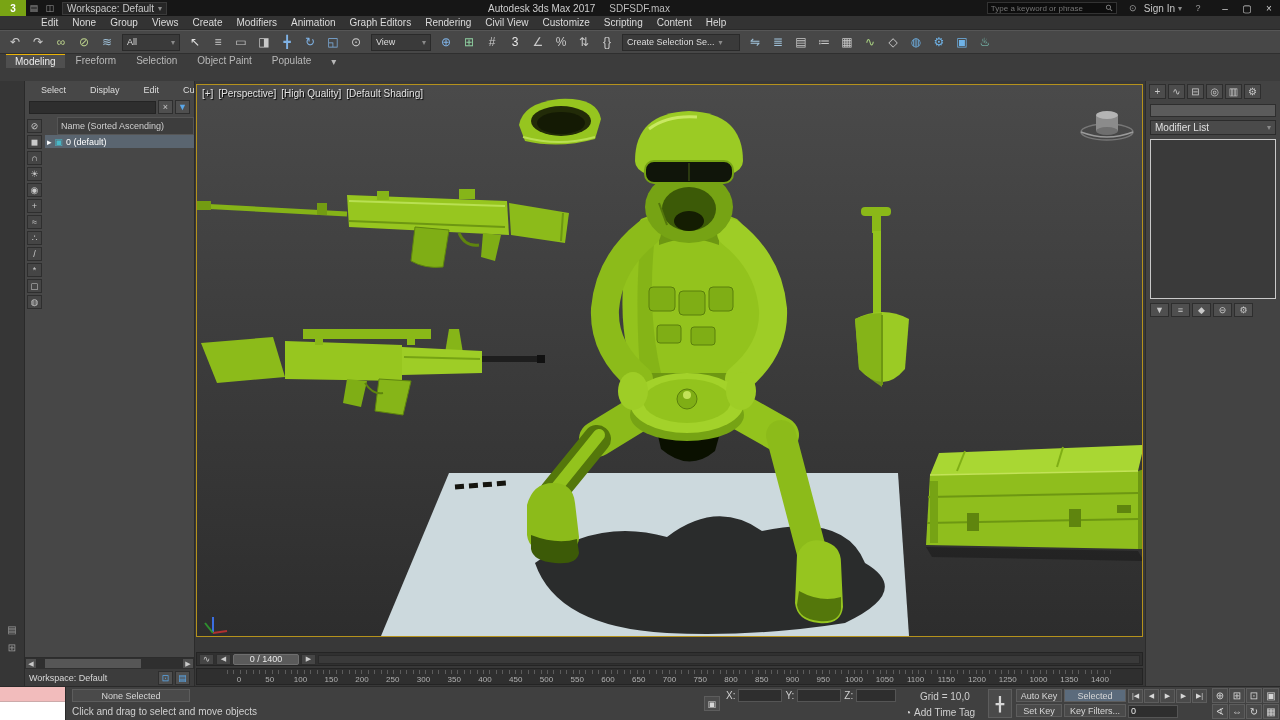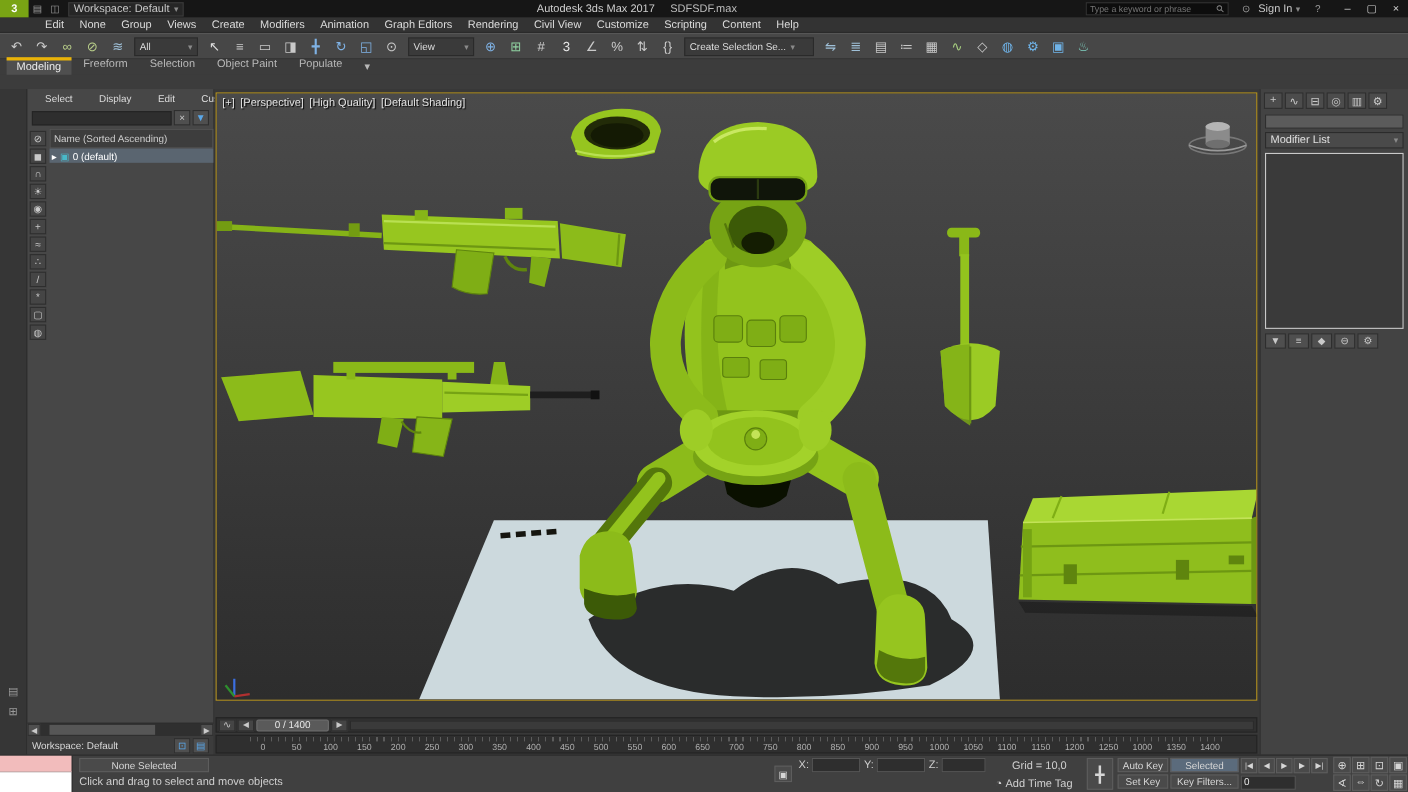--- a/index.html
+++ b/index.html
@@ -26,39 +26,39 @@
 
   
   #toolbar { position:absolute; left:0; top:30px; width:1280px; height:24px; background:#474747; border-top:1px solid #565656; border-bottom:1px solid #2f2f2f; display:flex; align-items:center; padding-left:4px; gap:1px; }
   .tb-group { display:flex; gap:1px; }
   .icon-btn { width:22px; height:20px; display:flex; align-items:center; justify-content:center; font-size:12px; color:#c9c9c9; }
   .mini-drop { height:17px; background:#3a3a3a; border:1px solid #2a2a2a; display:flex; align-items:center; gap:4px; padding:0 4px; margin:0 3px; font-size:9px; color:#ddd; }
 
   
   #ribbon { position:absolute; left:0; top:54px; width:1280px; height:14px; background:#3c3c3c; display:flex; align-items:flex-end; padding-left:6px; gap:2px; }
   .rtab { padding:1px 9px; font-size:10px; color:#b8b8b8; }
-  .rtab.active { background:#4f4f4f; color:#ececec; border-top:3px solid #eab308; }
+  .rtab.active { background:#4f4f4f; color:#ececec; border-top:1px solid #eab308; }
   #polystrip { position:absolute; left:0; top:68px; width:1280px; height:13px; background:#2e2e2e; border-bottom:1px solid #242424; color:#c2c2c2; font-size:9px; display:flex; align-items:center; padding-left:6px; }
 
   
   #leftrail { position:absolute; left:0; top:81px; width:25px; height:605px; background:#363636; border-right:1px solid #2a2a2a; }
   #leftrail .icon-btn { width:22px; height:18px; font-size:10px; color:#9a9a9a; }
 
   
   #explorer { position:absolute; left:25px; top:81px; width:170px; height:605px; background:#474747; border-right:1px solid #2b2b2b; display:flex; flex-direction:column; }
   #exp-menus { display:flex; gap:16px; padding:2px 12px; }
   #exp-menus .menu-item { padding:0 4px; font-size:9px; }
   #exp-search { display:flex; align-items:center; gap:2px; padding:1px 4px; }
   #exp-search .field { flex:1; height:13px; background:#2e2e2e; border:1px solid #242424; }
   .sm-btn { width:15px; height:14px; display:flex; align-items:center; justify-content:center; background:#4f4f4f; border:1px solid #2e2e2e; color:#c9c9c9; font-size:9px; }
   #exp-body { flex:1; display:flex; margin-top:2px; }
   #exp-tools { width:20px; display:flex; flex-direction:column; gap:2px; padding:2px; }
   #exp-tools .sm-btn { width:15px; height:14px; background:#454545; }
   #exp-content { flex:1; }
-  #exp-header { height:18px; background:#3d3d3d; border:1px solid #555; font-size:9px; color:#cfcfcf; display:flex; align-items:center; padding:0 3px; }
+  #exp-header { height:18px; background:#3d3d3d; border:1px solid #555; font-size:9px; color:#cfcfcf; display:flex; align-items:center; padding:0 3px;margin-left:12px; }
   #exp-row { height:13px; background:#5a6570; color:#fff; font-size:9px; display:flex; align-items:center; gap:3px; padding:0 2px; }
   #exp-scroll { height:12px; display:flex; align-items:center; background:#3a3a3a; border-top:1px solid #2c2c2c; }
   #exp-scroll .sm-btn { width:12px; height:11px; font-size:7px; }
   #exp-scroll .track { flex:1; height:11px; background:#2f2f2f; position:relative; }
   #exp-scroll .thumb { position:absolute; left:8px; top:1px; width:96px; height:9px; background:#565656; }
   #exp-workspace { height:17px; display:flex; align-items:center; gap:3px; padding:0 4px; background:#3c3c3c; font-size:9px; color:#d8d8d8; }
 
   
   #viewband { position:absolute; left:195px; top:81px; width:950px; height:605px; background:#383838; }
   #viewport { position:absolute; left:1px; top:3px; width:947px; height:553px; border:1px solid #b5921c; background:#3a3a3a; }

